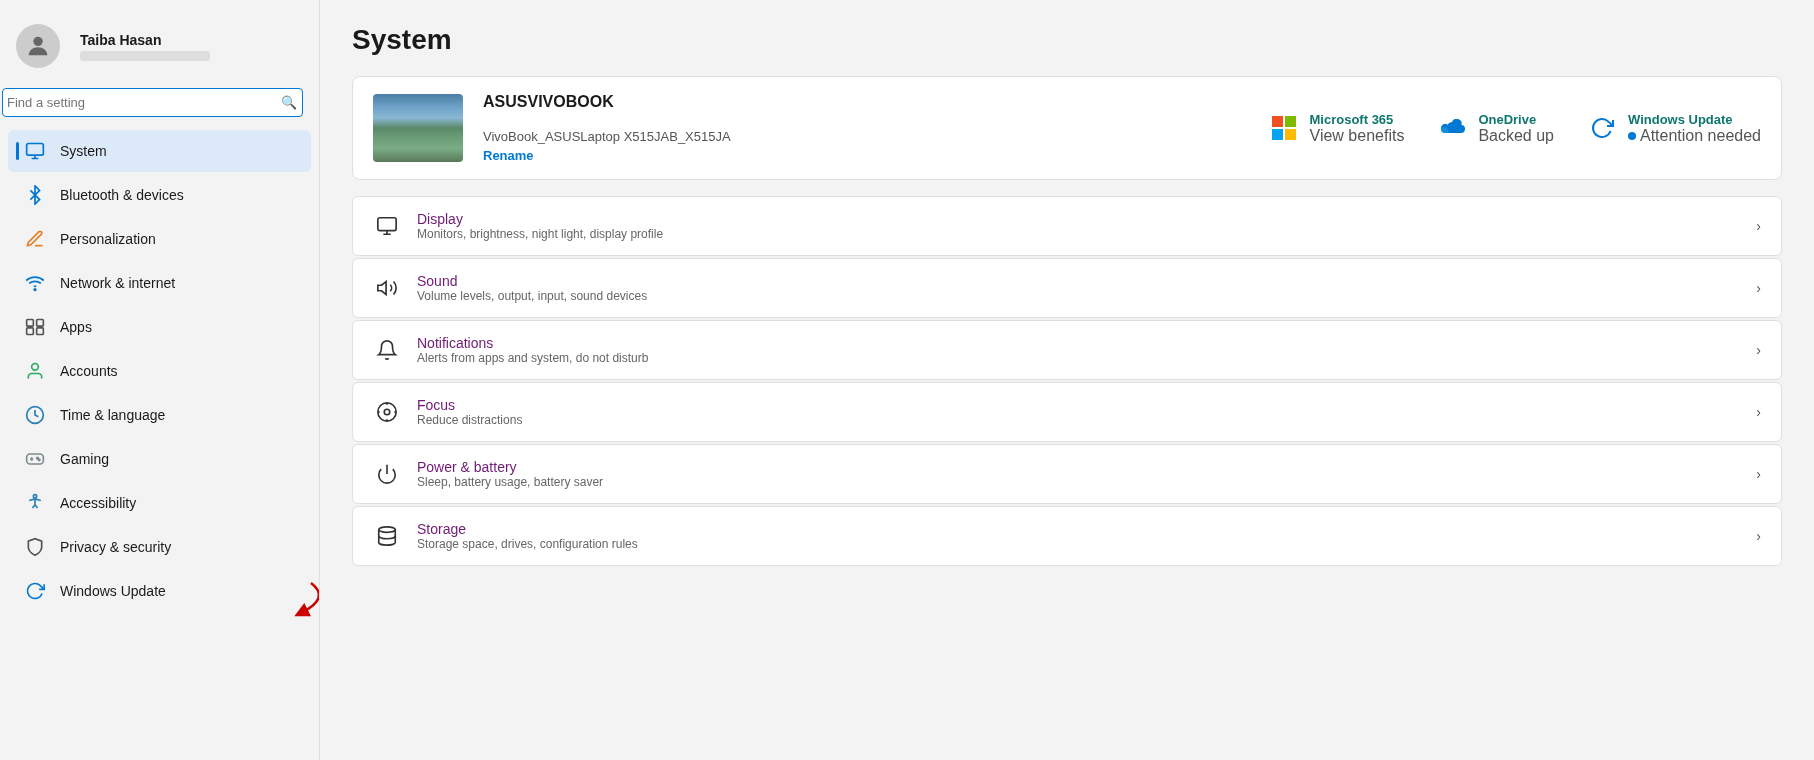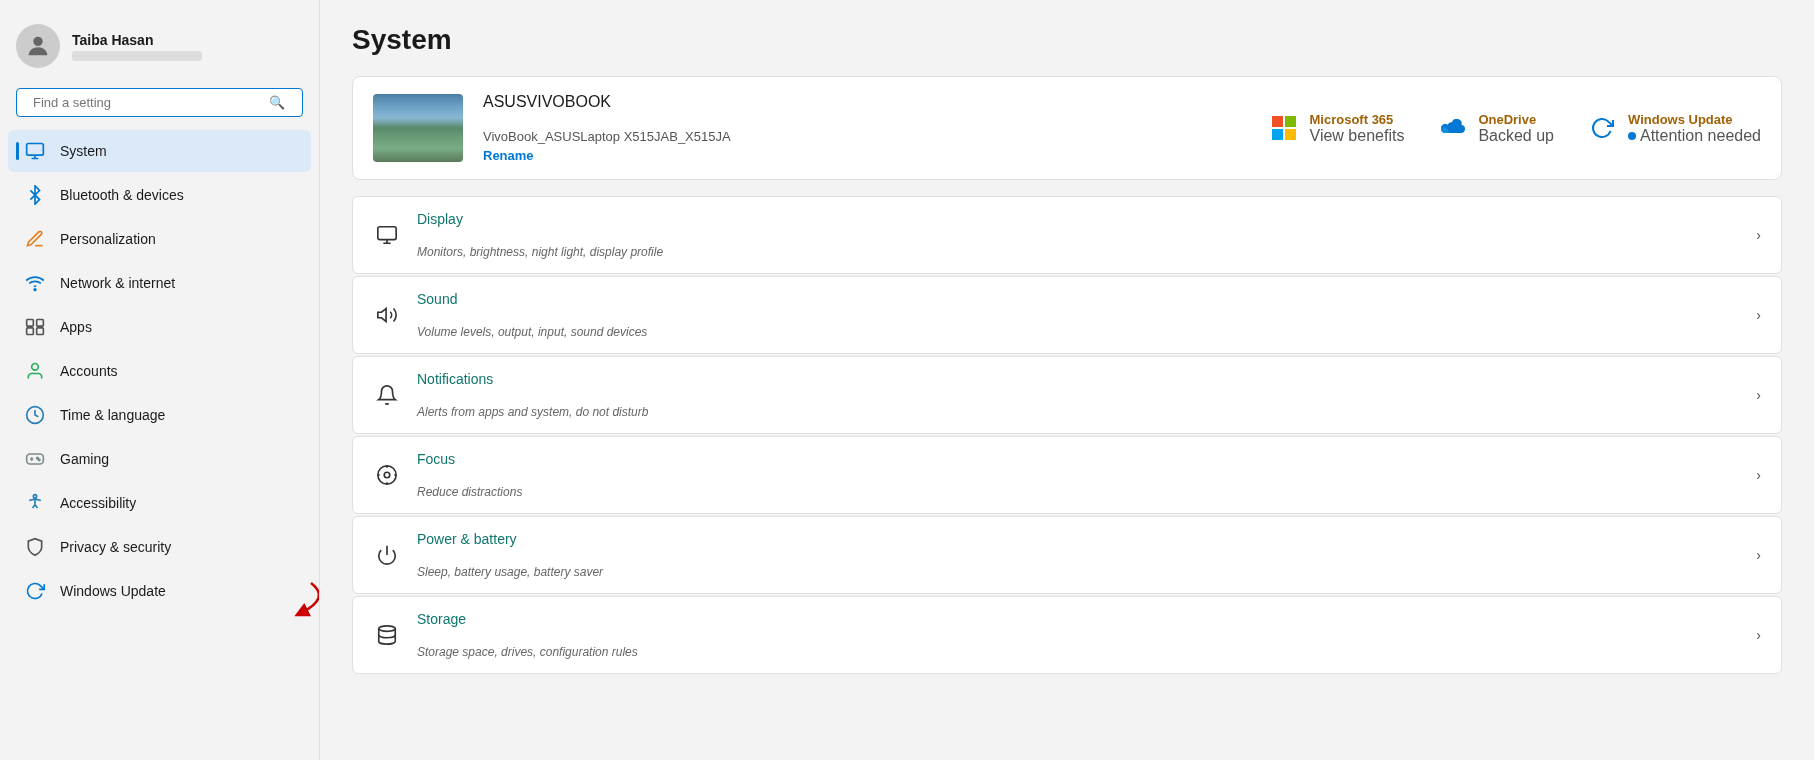--- a/index.html
+++ b/index.html
@@ -21,21 +21,21 @@
       flex-direction: column;
       padding: 16px 0;
       overflow-y: auto;
       border-right: 1px solid #e0e0e0;
     }
 
     .user-profile {
       display: flex;
       align-items: center;
       padding: 8px 16px 16px 16px;
-      gap: 12px;
+      gap: 20px;
     }
 
     .avatar {
       width: 44px;
       height: 44px;
       background: #ccc;
       border-radius: 50%;
       display: flex;
       align-items: center;
       justify-content: center;
@@ -63,27 +63,27 @@
       font-size: 12px;
       color: #888;
       background: #ddd;
       width: 130px;
       height: 10px;
       border-radius: 3px;
       margin-top: 3px;
     }
 
     .search-box {
-      margin: 4px 16px 12px 16px;
+      margin: 4px 16px 12px 2px;
       display: flex;
       align-items: center;
       border: 1.5px solid #0078d4;
       border-radius: 4px;
       background: white;
-      padding: 6px 16px;
+      padding: 6px 4px;
     }
 
     .search-box input {
       border: none;
       outline: none;
       font-size: 13px;
       color: #333;
       width: 100%;
       background: transparent;
     }
@@ -172,21 +172,21 @@
         #5a7a5a 100%
       );
     }
 
     .device-info {
       flex: 1;
     }
 
     .device-name {
       font-size: 16px;
-      font-weight: 400;
+      font-weight: 700;
       color: #1a1a1a;
     }
 
     .device-model {
       font-size: 13px;
       color: #555;
       margin-top: 18px;
     }
 
     .device-rename {
@@ -220,21 +220,21 @@
     }
 
     .service-info {
       display: flex;
       flex-direction: column;
     }
 
     .service-name {
       font-weight: 600;
       font-size: 13px;
-      color: #a16207;
+      color: #0f766e;
     }
 
     .service-status {
       font-size: 16px;
       color: #555;
     }
 
     .service-status.attention {
       display: flex;
       align-items: center;
@@ -279,28 +279,27 @@
       color: #333;
     }
 
     .settings-item-info {
       flex: 1;
     }
 
     .settings-item-title {
       font-size: 14px;
       font-weight: 500;
-      color: #0f766e;
+      color: #701a75;
     }
 
     .settings-item-desc {
       font-size: 12px;
       color: #666;
-      margin-top: 18px;
-      font-style: italic;
+      margin-top: 0;
     }
 
     .settings-chevron {
       color: #555;
       font-size: 14px;
     }
 
     
     .ms-logo {
       display: grid;

